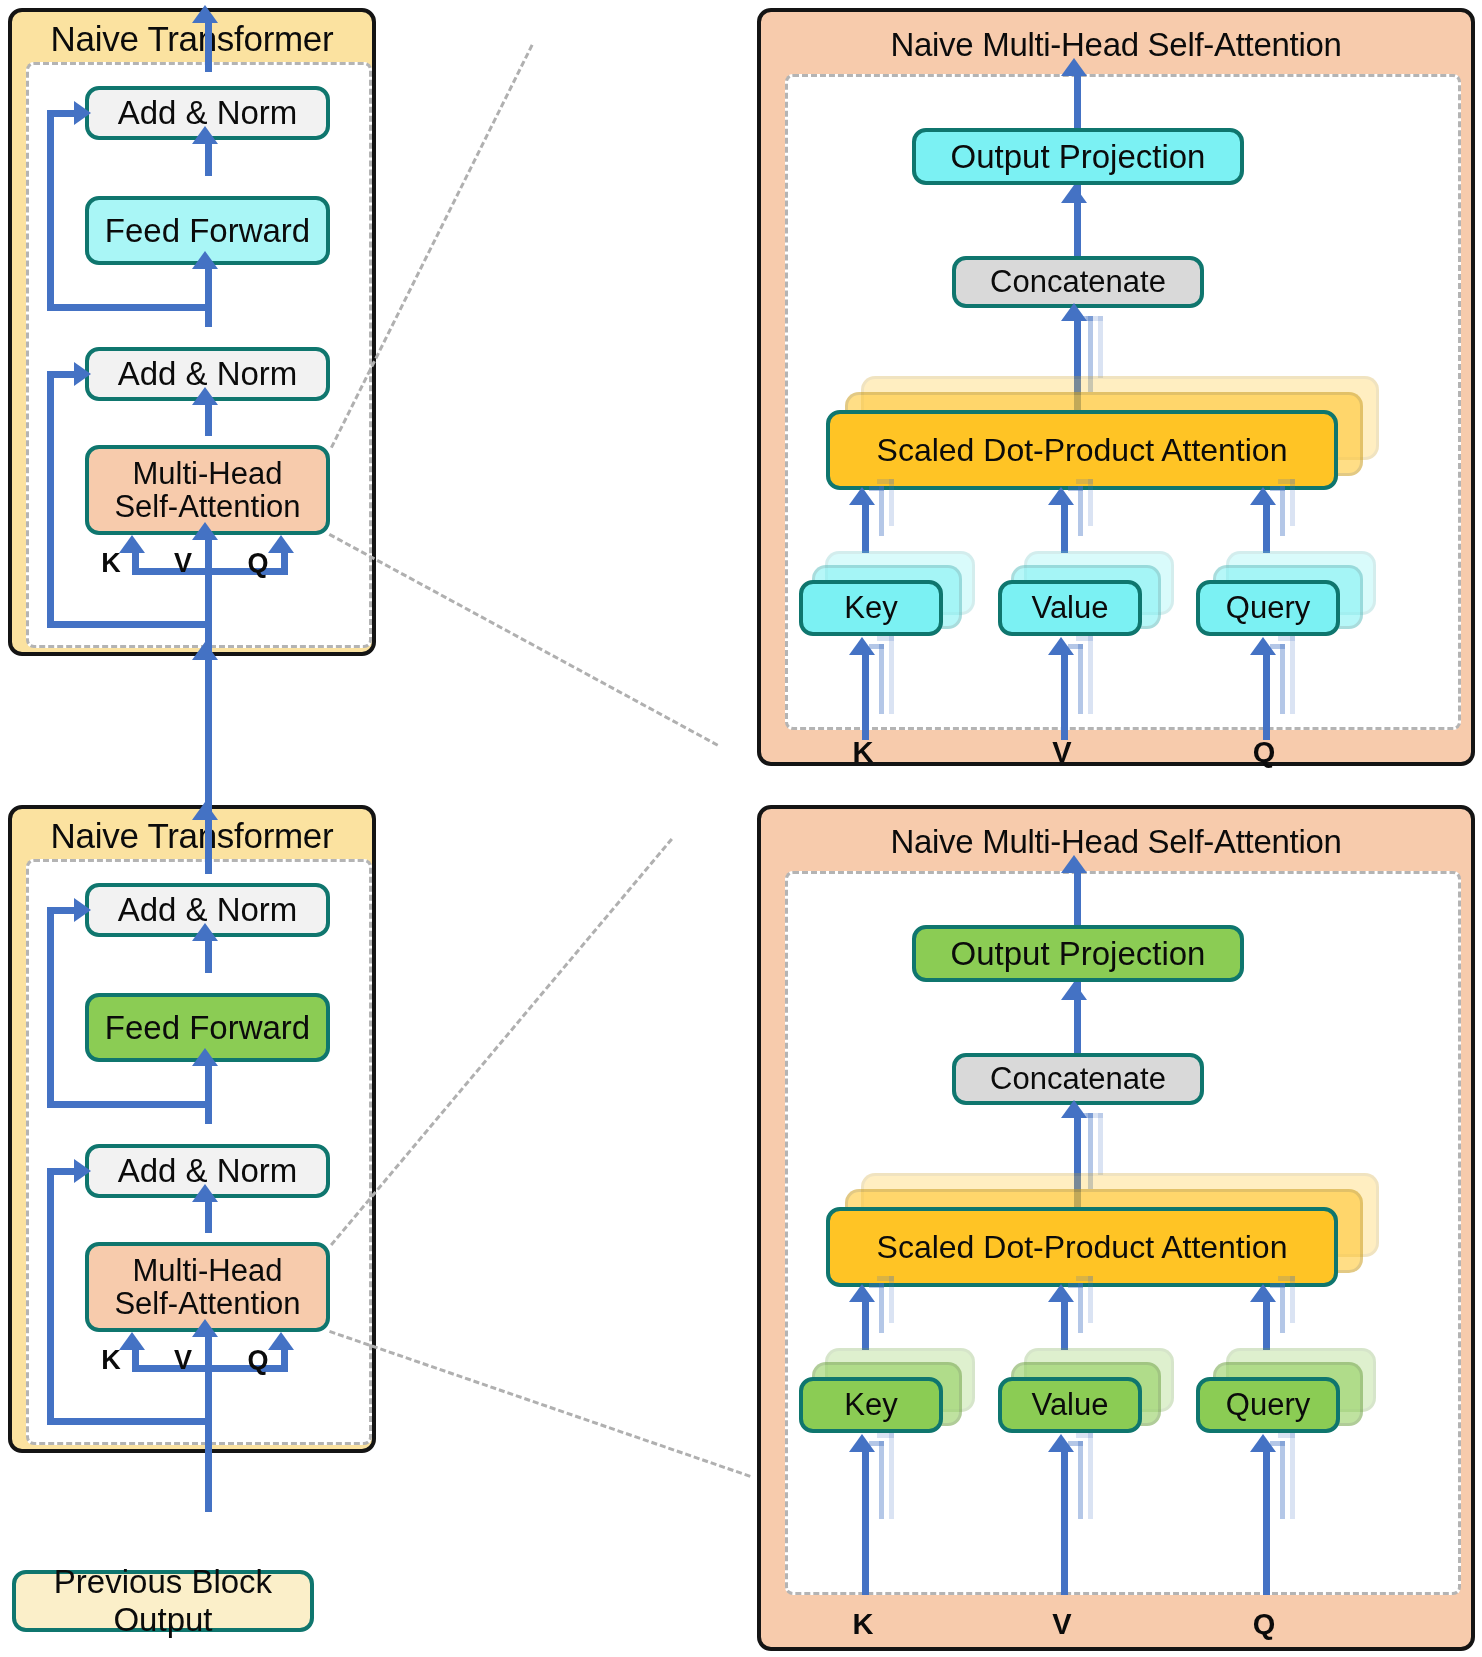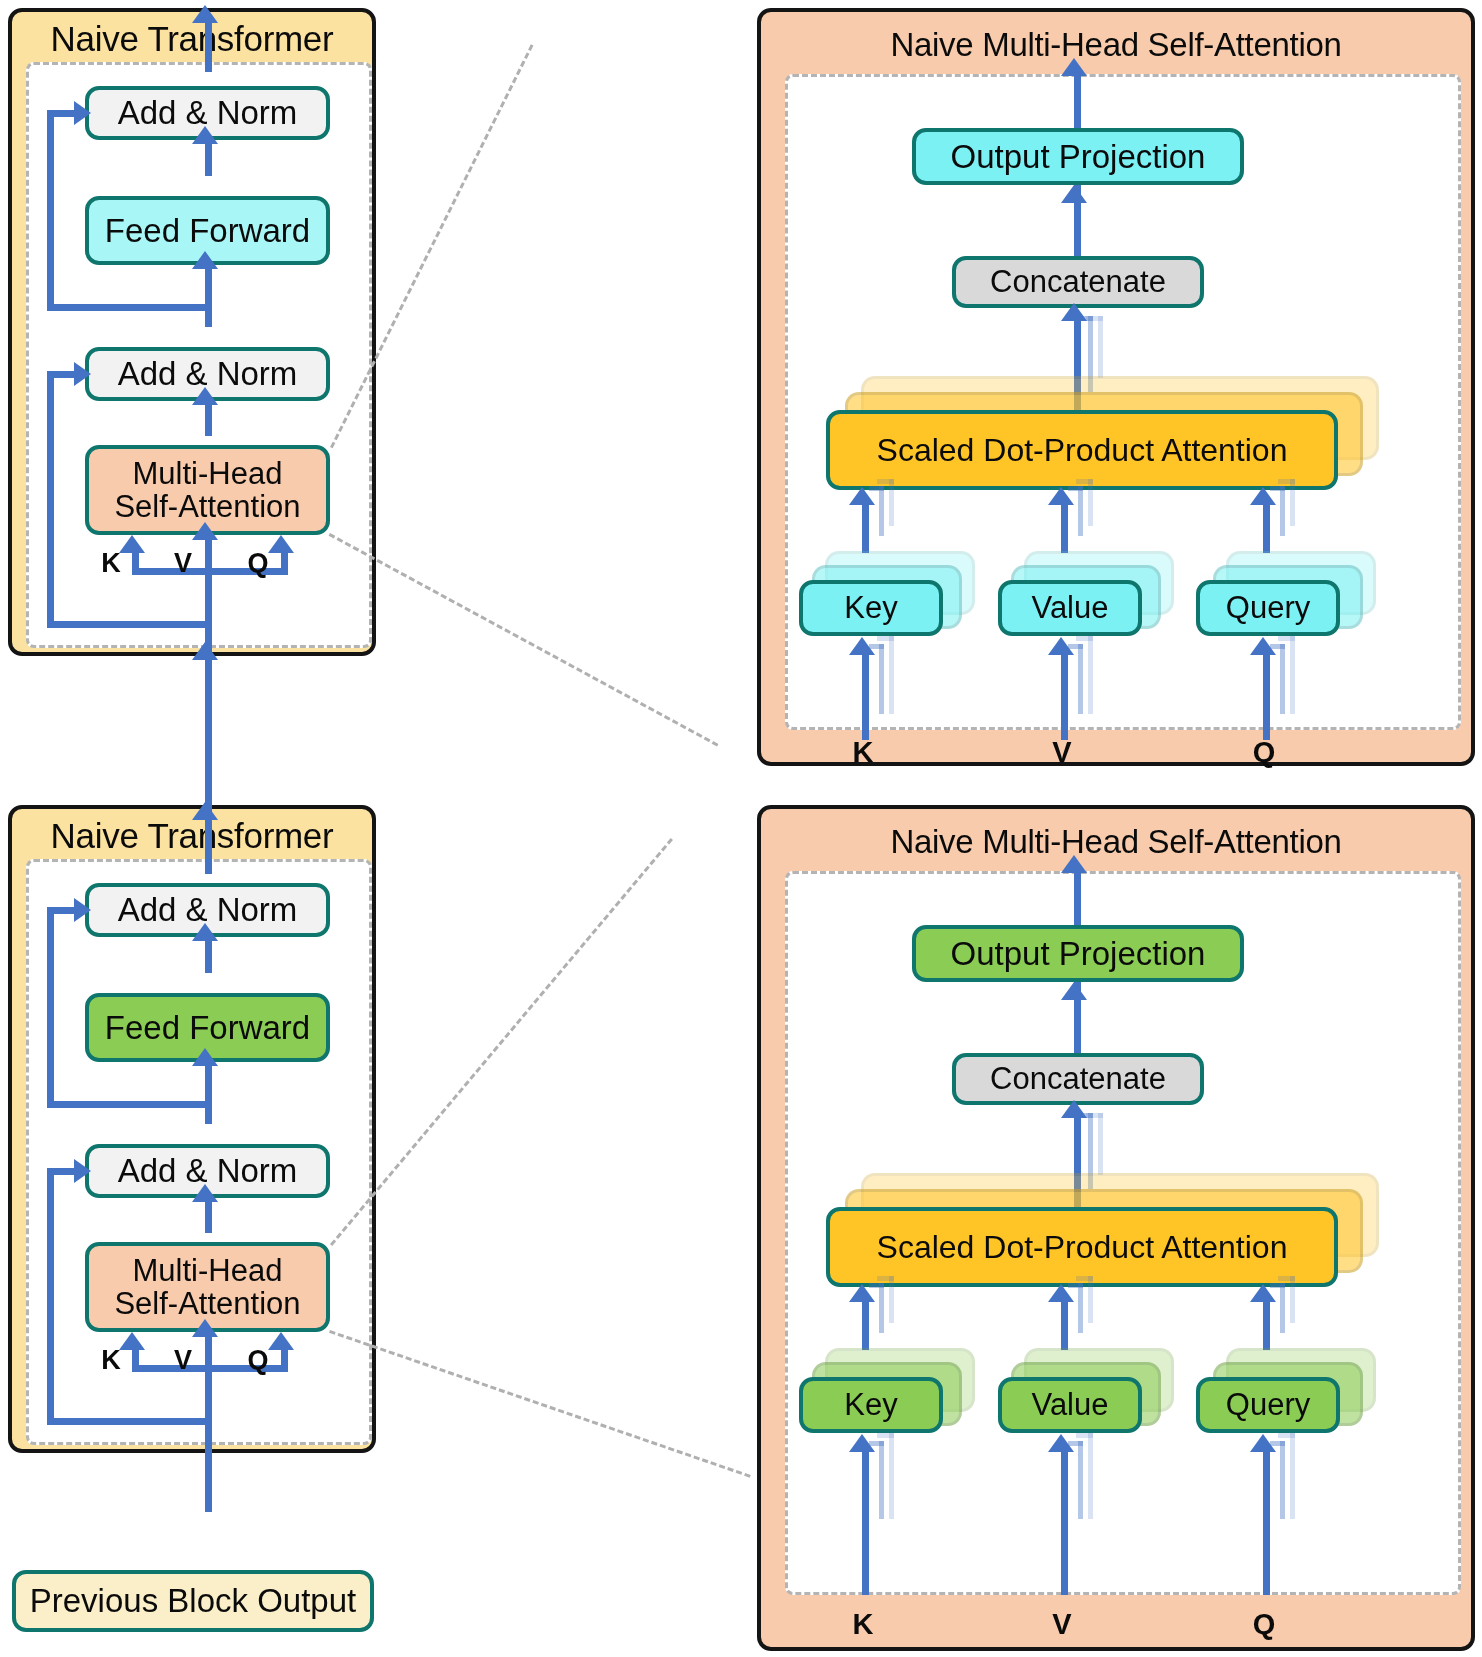--- a/index.html
+++ b/index.html
@@ -169,21 +169,21 @@
 <div class="kvq-label abs" style="left:96px;top:1345px;width:30px;">K</div>
 <div class="kvq-label abs" style="left:168px;top:1345px;width:30px;">V</div>
 <div class="kvq-label abs" style="left:243px;top:1345px;width:30px;">Q</div>
 
 <div class="vline abs" style="left:205px;top:1365px;height:147px;"></div>
 <div class="hline abs" style="left:47px;top:1418px;width:161px;"></div>
 <div class="vline abs" style="left:47px;top:1168px;height:254px;"></div>
 <div class="hline abs" style="left:47px;top:1168px;width:30px;"></div>
 <div class="ahead-right abs" style="left:74px;top:1159px;"></div>
 
-<div class="abs node prev ctr" style="left:12px;top:1570px;width:362px;height:62px;">
+<div class="abs node prev ctr" style="left:12px;top:1570px;width:302px;height:62px;">
   <span>Previous Block Output</span>
 </div>
 
 <div class="abs mhsa-panel" style="left:757px;top:8px;width:718px;height:758px;">
   <div class="mhsa-title">Naive Multi-Head Self-Attention</div>
   <div class="inner-dash" style="left:24px;top:62px;width:670px;height:650px;"></div>
 </div>
 
 <div class="vline abs" style="left:1074px;top:72px;height:68px;"></div>
 <div class="ahead-up abs" style="left:1061px;top:58px;"></div>

